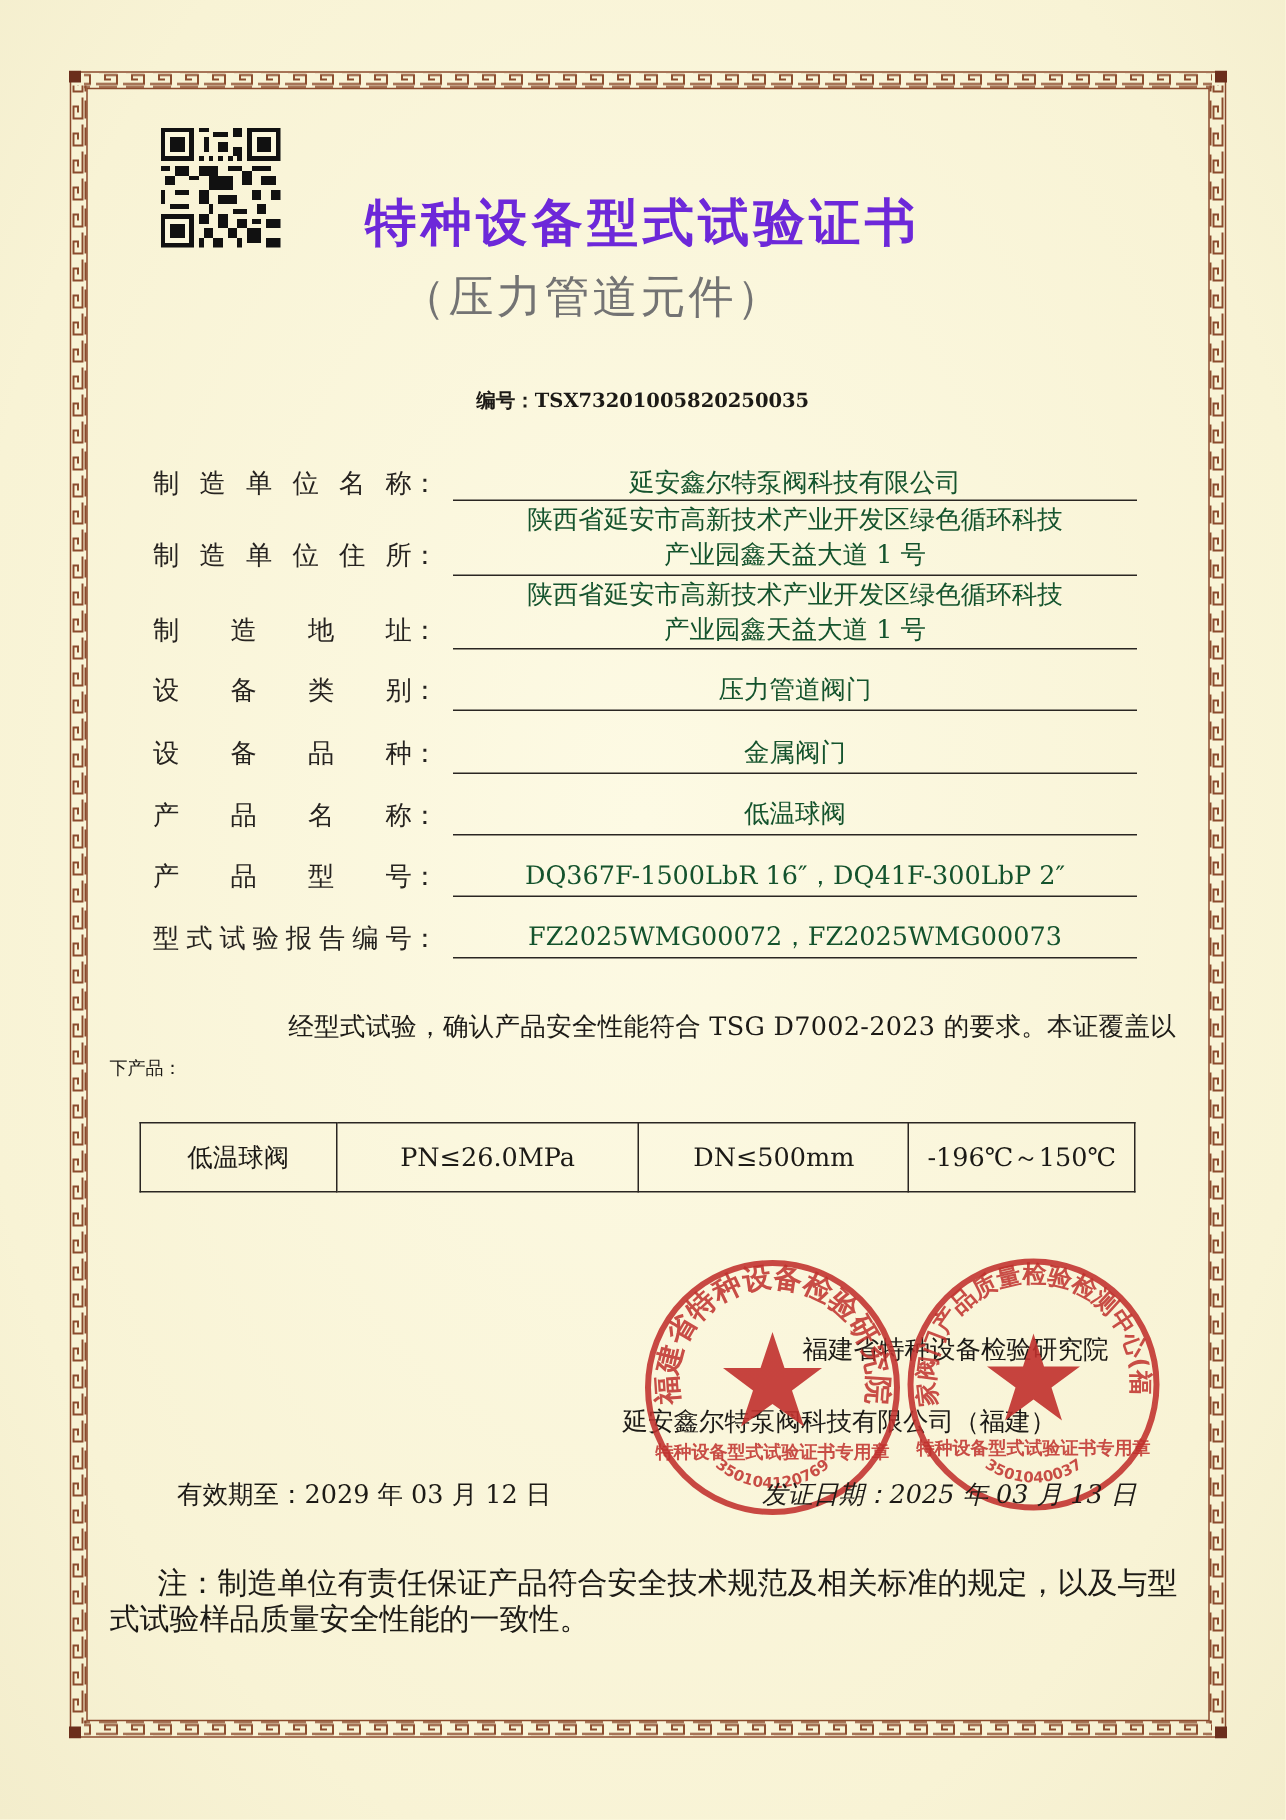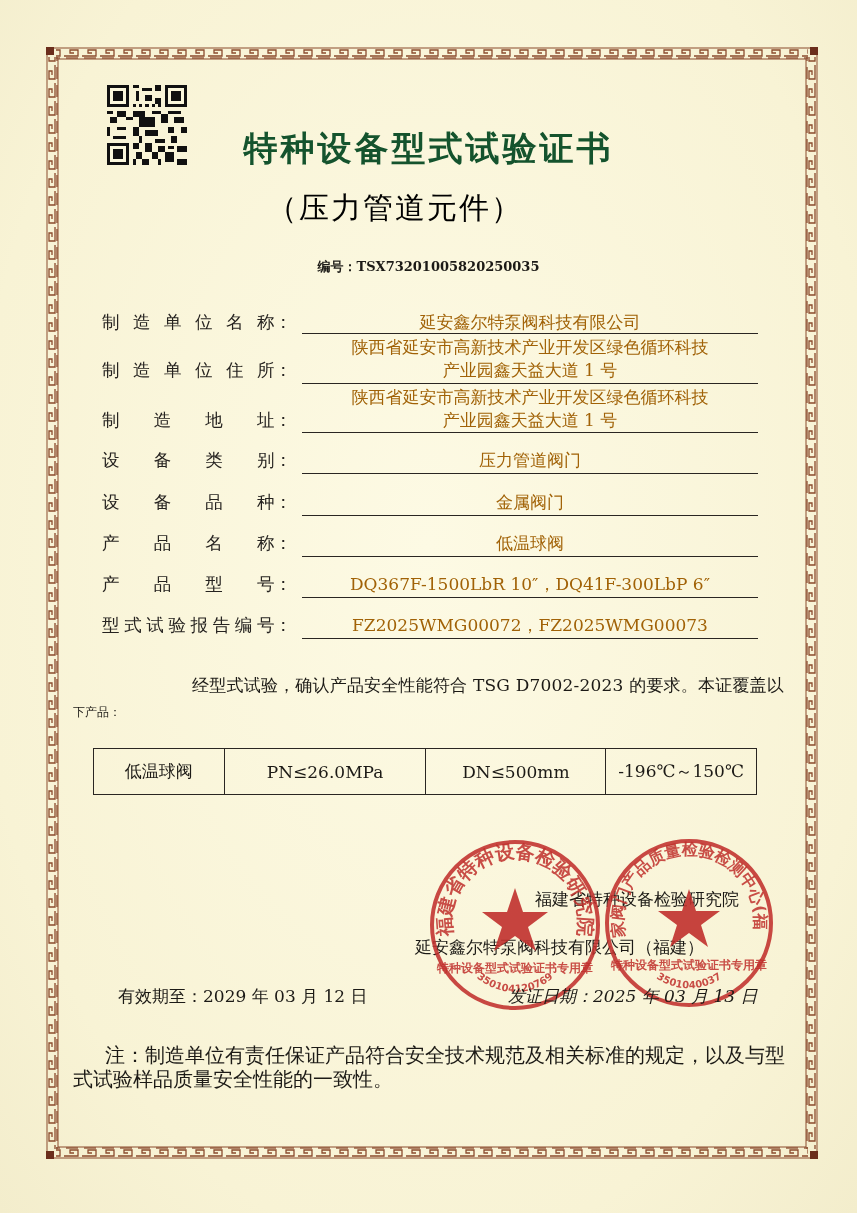--- a/index.html
+++ b/index.html
@@ -12,42 +12,42 @@
   .paper {
     position:absolute; left:0; top:0; width:857px; height:1213px;
     background: radial-gradient(ellipse at 50% 45%, #fdfae4 0%, #f8f3d5 75%, #f3edcc 100%);
   }
   
   .frame { position:absolute; left:46px; top:47px; width:772px; height:1112px; }
   .frame svg { position:absolute; left:0; top:0; }
   .qr { position:absolute; left:107px; top:85px; width:80px; height:80px; }
   .title {
     position:absolute; left:0; width:857px; top:126px; text-align:center;
-    font-size:34px; font-weight:bold; letter-spacing:3px; color:#14532d;
+    font-size:34px; font-weight:bold; letter-spacing:3px; color:#6d28d9;
     font-family:"DejaVu Sans","Liberation Sans",sans-serif;
   }
   .subtitle {
-    position:absolute; left:0; width:790px; top:188px; text-align:center;
-    font-size:30px; letter-spacing:2px; color:#000000;
+    position:absolute; left:0; width:790px; top:178px; text-align:center;
+    font-size:30px; letter-spacing:2px; color:#737373;
     font-family:"DejaVu Sans","Liberation Sans",sans-serif;
   }
   .certno {
     position:absolute; left:0; width:857px; top:258px; text-align:center;
     font-size:13px; font-weight:bold;
   }
   .certno .lbl { font-family:"DejaVu Sans","Liberation Sans",sans-serif; }
   .row { position:absolute; left:102px; width:660px; }
   .row .label {
     position:absolute; left:0; width:190px; font-size:17.5px; letter-spacing:0;
     font-family:"DejaVu Sans","Liberation Sans",sans-serif; color:#262320;
     display:flex; justify-content:space-between;
   }
   .row .value {
     position:absolute; left:200px; width:456px; text-align:center;
-    font-size:17px; line-height:24px; color:#a16207;
+    font-size:17px; line-height:24px; color:#14532d;
     font-family:"DejaVu Serif","Liberation Serif",serif;
   }
   .row .line {
     position:absolute; left:200px; width:456px; height:0;
     border-top:1.6px solid #2a2622;
   }
   .para {
     position:absolute; left:104px; width:680px; top:673px;
     font-size:17px; line-height:24px; letter-spacing:0.2px;text-align:right;
   }
@@ -241,21 +241,21 @@
   <div class="line" style="top:25px;"></div>
 </div>
 
 <div class="row" style="top:572px;">
   <div class="label">
     <span>产</span>
       <span>品</span>
       <span>型</span>
       <span>号：</span>
   </div>
-  <div class="value">DQ367F-1500LbR 10″，DQ41F-300LbP 6″</div>
+  <div class="value">DQ367F-1500LbR 16″，DQ41F-300LbP 2″</div>
   <div class="line" style="top:25px;"></div>
 </div>
 
 <div class="row" style="top:613px;">
   <div class="label">
     <span>型</span>
       <span>式</span>
       <span>试</span>
       <span>验</span>
       <span>报</span>

